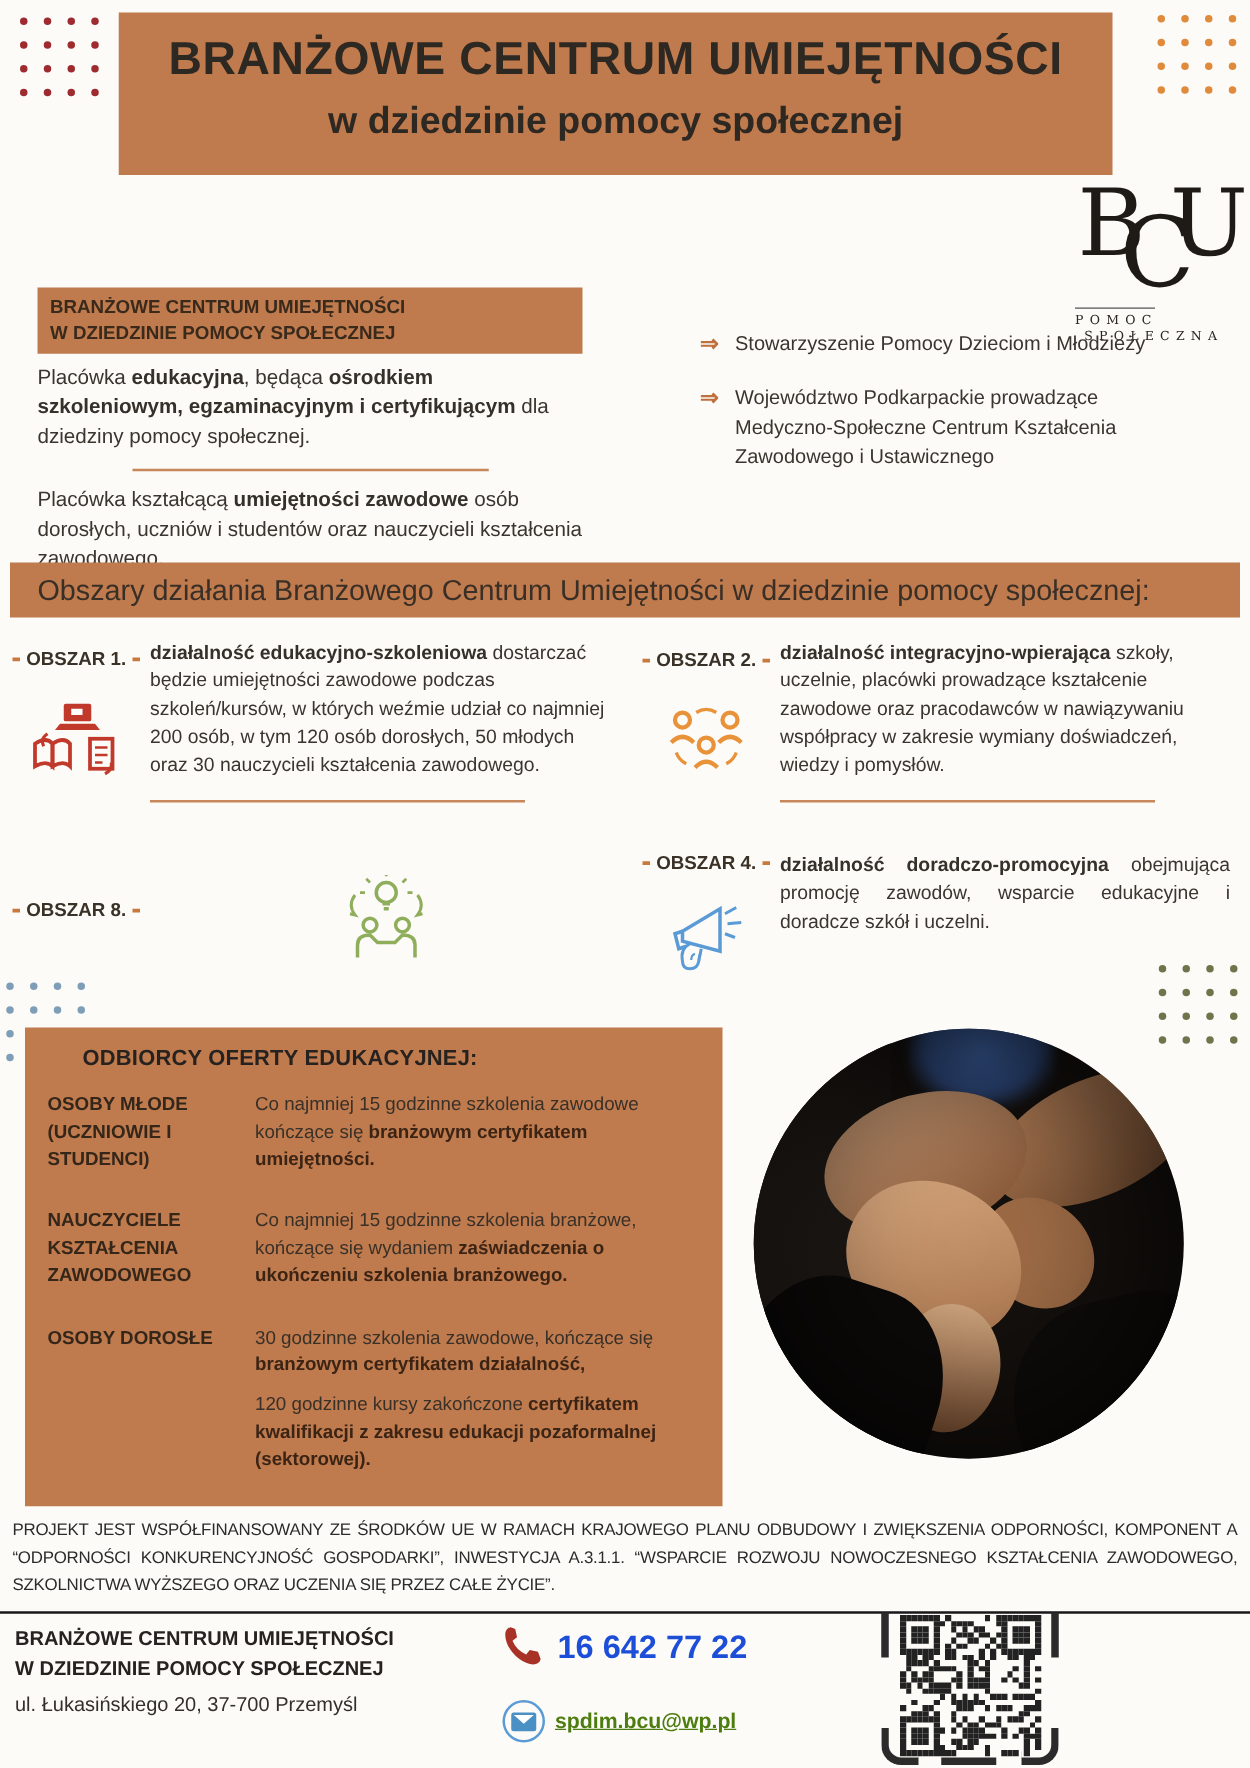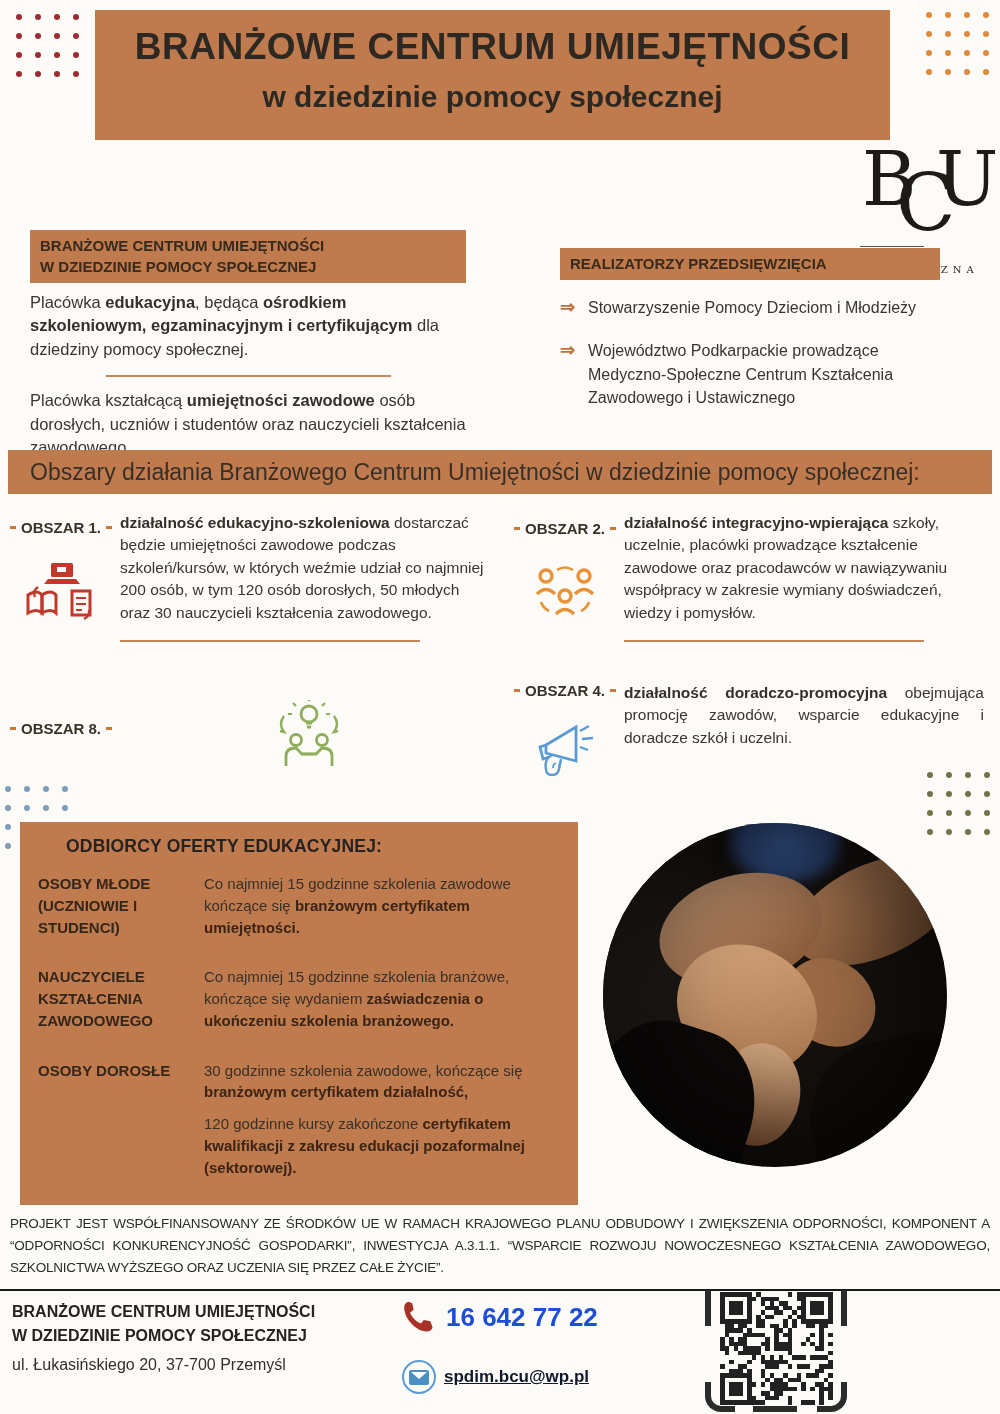--- a/index.html
+++ b/index.html
@@ -92,21 +92,21 @@
 
   
   .c-name { left:12px; top:1300px; font-size:16px; font-weight:bold; color:#262220; line-height:1.5; }
   .c-addr { left:12px; top:1356px; font-size:16px; color:#33302b; }
   .c-phone { left:402px; top:1300px; display:flex; align-items:center; gap:12px; }
   .c-phone .num { font-size:26px; font-weight:bold; color:#1d4ed8; }
   .c-mail { left:402px; top:1360px; display:flex; align-items:center; gap:8px; }
   .mail-badge { width:34px; height:34px; border:2px solid #5b9bd5; border-radius:50%; display:flex; align-items:center; justify-content:center; }
   .mail-badge .env { width:20px; height:15px; background:#4a90c4; border-radius:2px; position:relative; }
   .mail-badge .env:before { content:""; position:absolute; left:2px; top:2px; border-left:8px solid transparent; border-right:8px solid transparent; border-top:7px solid #fff; }
-  .c-mail a { font-size:17px; font-weight:bold; color:#0f172a; text-decoration:underline; }
+  .c-mail a { font-size:17px; font-weight:bold; color:#4d7c0f; text-decoration:underline; }
 
   
   .qr-wrap { left:705px; top:1288px; width:142px; height:124px; }
   .qr { position:absolute; left:15px; top:4px; display:grid; grid-template-columns:repeat(25,4.5px); grid-auto-rows:4.5px; }
   .qr .d { background:#222; }
   .qr-bar { position:absolute; background:#2b2b2b; }
   .qb-l { left:0; top:2px; width:6px; height:36px; }
   .qb-r { right:0; top:2px; width:6px; height:36px; }
   .qr-corner { position:absolute; width:30px; height:30px; border:6px solid #2b2b2b; }
   .qc-bl { left:0; bottom:0; border-top:none; border-right:none; border-radius:0 0 0 16px; }
@@ -210,21 +210,20 @@
   <div class="secbox">
     <div>BRANŻOWE CENTRUM UMIEJĘTNOŚCI</div>
     <div>W DZIEDZINIE  POMOCY SPOŁECZNEJ</div>
   </div>
   <p>Placówka <b>edukacyjna</b>, będąca <b>ośrodkiem szkoleniowym, egzaminacyjnym i certyfikującym</b> dla dziedziny pomocy społecznej.</p>
   <div class="div-line"></div>
   <p>Placówka kształcącą <b>umiejętności zawodowe</b> osób dorosłych, uczniów i studentów oraz nauczycieli kształcenia zawodowego.</p>
 </section>
 
 <section class="abs realizers">
-  <div class="secbox">REALIZATORZY PRZEDSIĘWZIĘCIA</div>
   <div class="items">
     <div class="item">
       <span class="arr">⇒</span>
       <span>Stowarzyszenie Pomocy Dzieciom i Młodzieży</span>
     </div>
     <div class="item">
       <span class="arr">⇒</span>
       <span>Województwo Podkarpackie prowadzące Medyczno-Społeczne Centrum Kształcenia Zawodowego i Ustawicznego</span>
     </div>
   </div>

